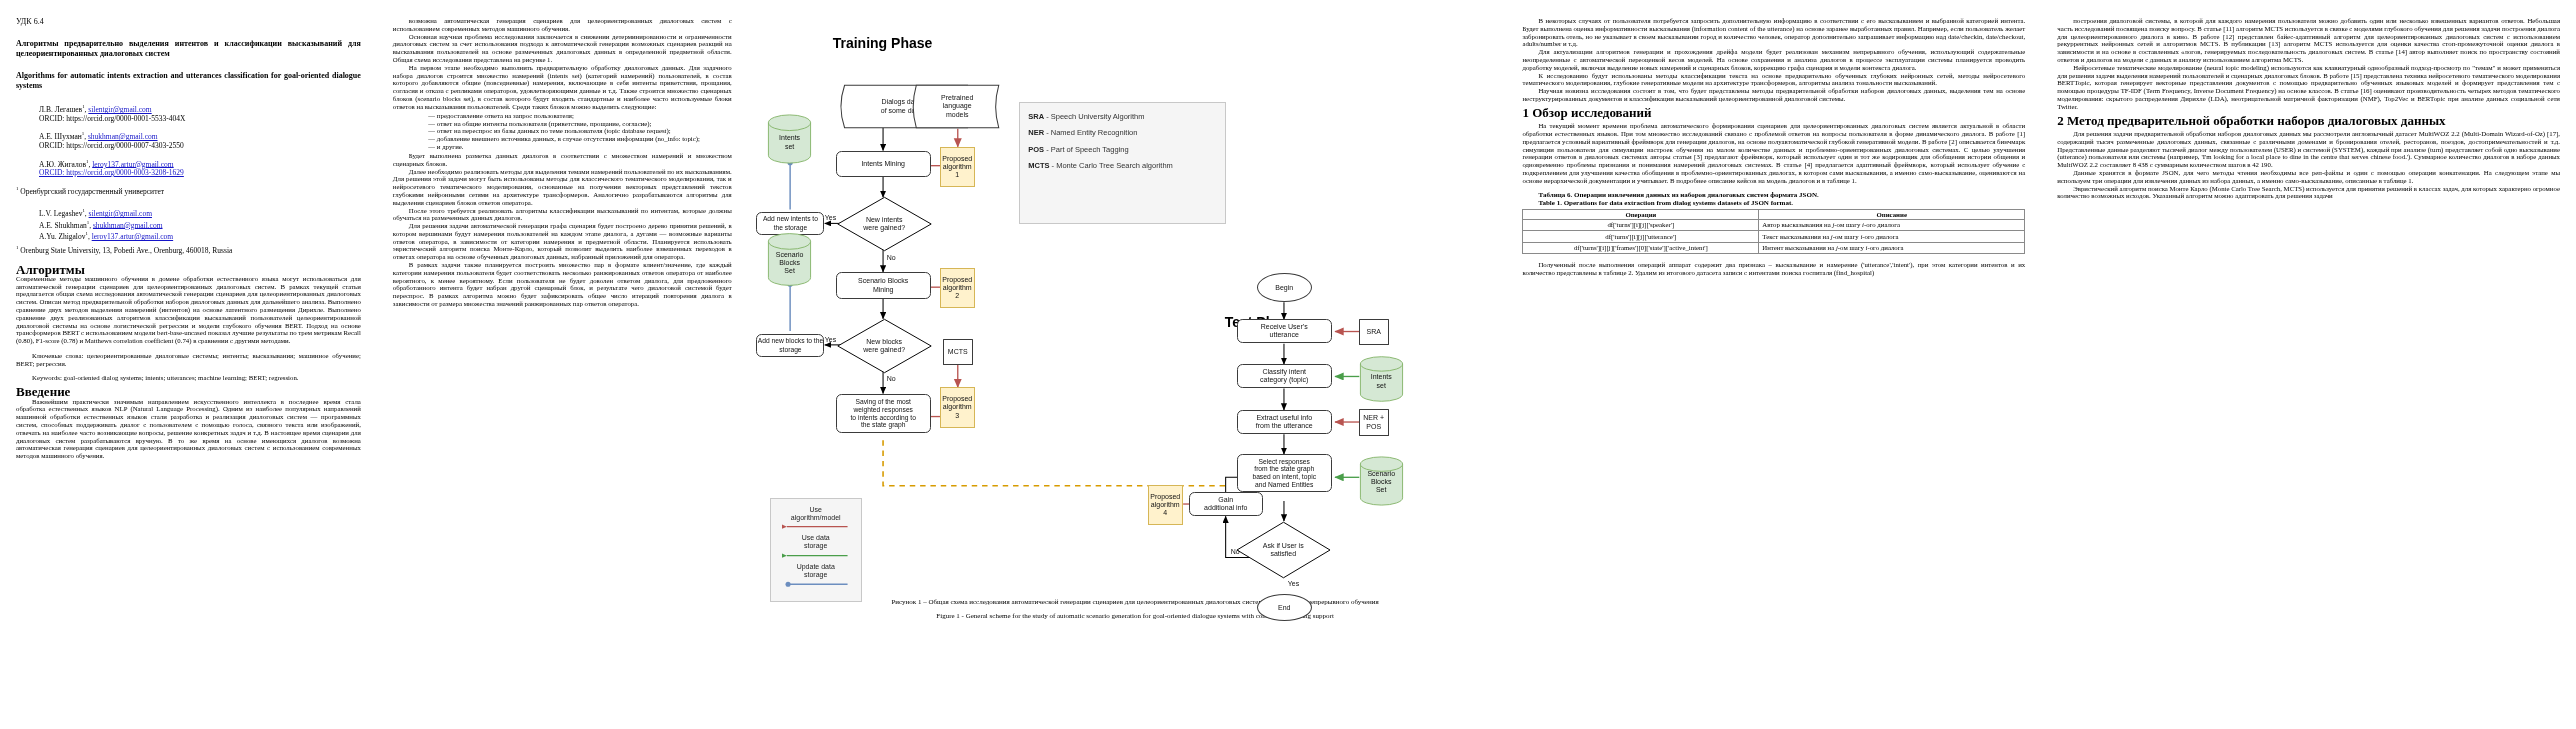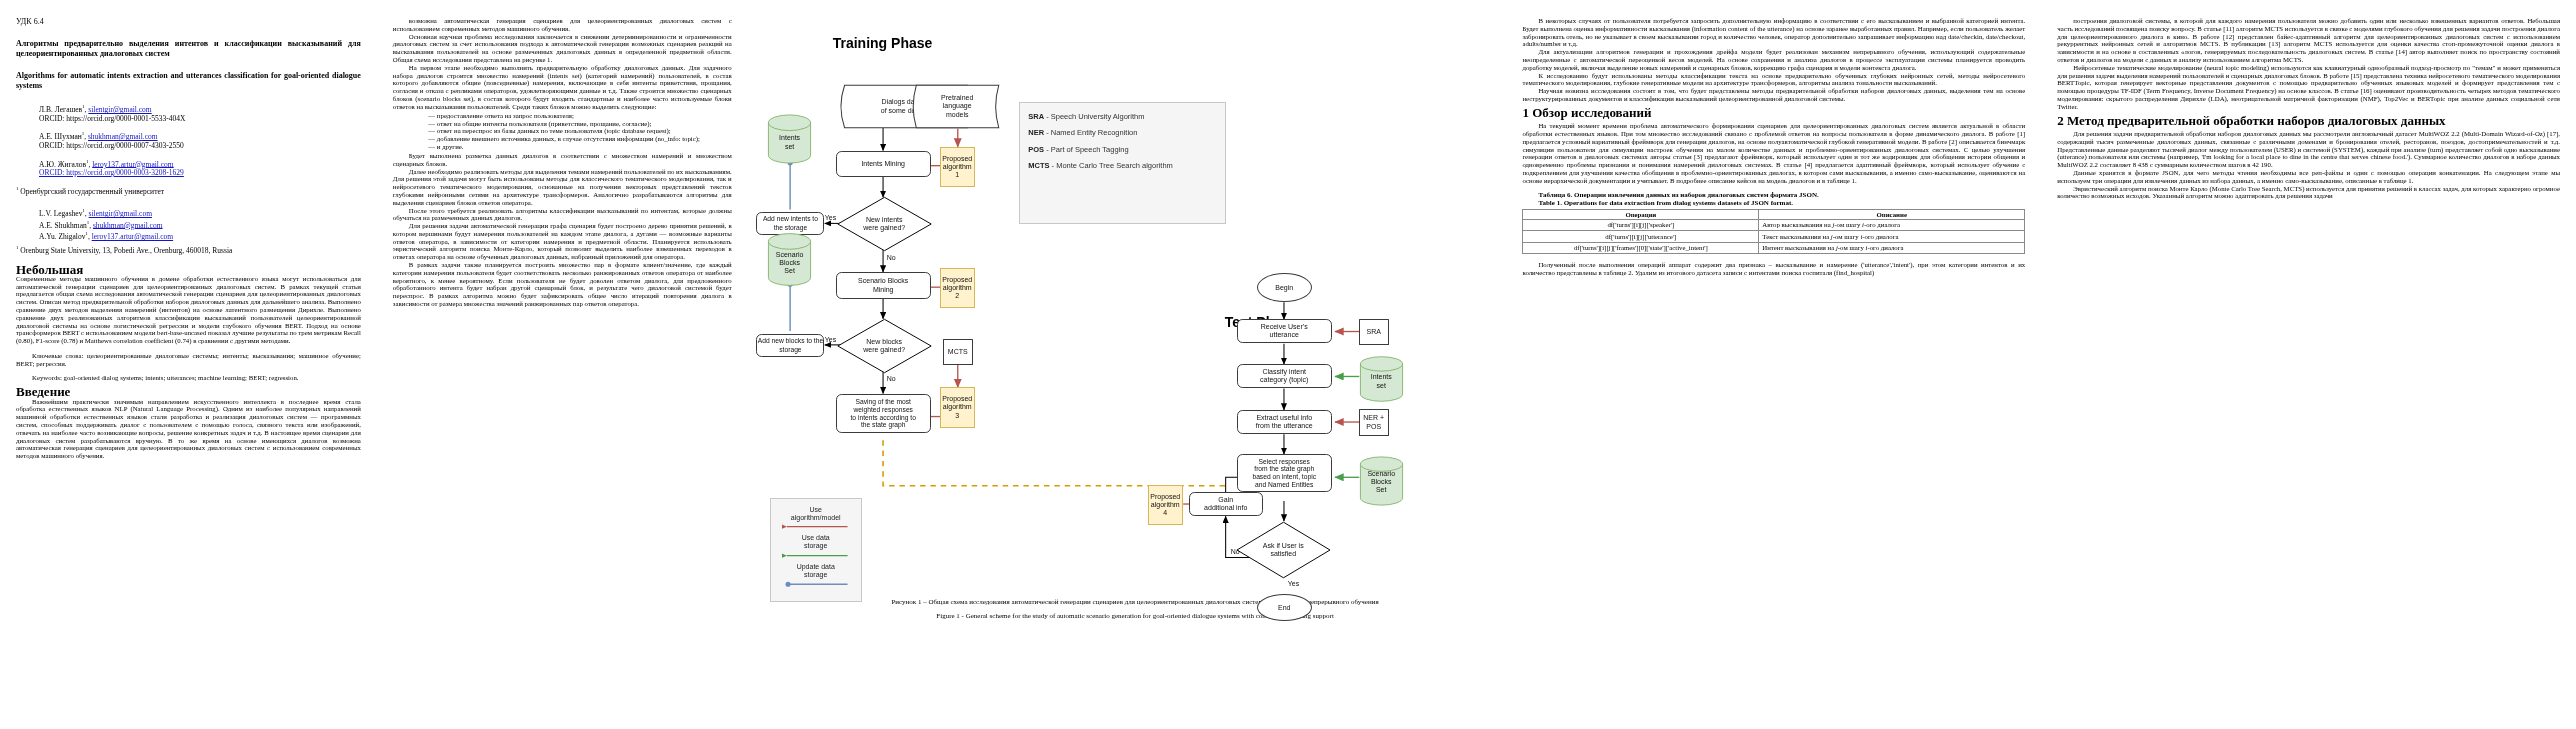--- a/index.html
+++ b/index.html
@@ -136,21 +136,21 @@
     <div class="aff"><span class="sup">1</span> <span>Оренбургский государственный университет</span></div>
 
     <div class="authors">
       <div><span>L.V. Legashev</span><span class="sup">1</span>, <a class="lnk">silentgir@gmail.com</a></div>
       <div><span>A.E. Shukhman</span><span class="sup">1</span>, <a class="lnk">shukhman@gmail.com</a></div>
       <div><span>A.Yu. Zhigalov</span><span class="sup">1</span>, <a class="lnk">leroy137.artur@gmail.com</a></div>
     </div>
 
     <div class="aff"><span class="sup">1</span> <span>Orenburg State University, 13, Pobedi Ave., Orenburg, 460018, Russia</span></div>
 
-    <h2 class="sec">Небольшая</h2>
+    <h2 class="sec">Алгоритмы</h2>
     <p class="noind">Современные методы машинного обучения в домене обработки естественного языка могут использоваться для автоматической генерации сценариев для целеориентированных диалоговых систем. В рамках текущей статьи предлагается общая схема исследования автоматической генерации сценариев для целеориентированных диалоговых систем. Описан метод предварительной обработки наборов диалоговых данных для дальнейшего анализа. Выполнено сравнение двух методов выделения намерений (интентов) на основе латентного размещения Дирихле. Выполнено сравнение двух реализованных алгоритмов классификации высказываний пользователей целеориентированной диалоговой системы на основе логистической регрессии и модели глубокого обучения BERT. Подход на основе трансформеров BERT с использованием модели bert-base-uncased показал лучшие результаты по трем метрикам Recall (0.80), F1-score (0.78) и Matthews correlation coefficient (0.74) в сравнении с другими методами.</p>
 
     <div class="gap"></div>
     <p class="kw"><span>Ключевые слова:</span> <span>целеориентированные диалоговые системы; интенты; высказывания; машинное обучение; BERT; регрессия.</span></p>
     <div class="gap"></div>
     <p class="kw"><span>Keywords:</span> <span>goal-oriented dialog systems; intents; utterances; machine learning; BERT; regression.</span></p>
     <div class="gap"></div>
 
     <h2 class="sec">Введение</h2>
     <p>Важнейшим практически значимым направлением искусственного интеллекта в последнее время стала обработка естественных языков NLP (Natural Language Processing). Одним из наиболее популярных направлений машинной обработки естественных языков стали разработка и реализация диалоговых систем — программных систем, способных поддерживать диалог с пользователем с помощью голоса, связного текста или изображений, отвечать на наиболее часто возникающие вопросы, решение конкретных задач и т.д. В настоящее время сценарии для диалоговых систем разрабатываются вручную. В то же время на основе имеющихся диалогов возможна автоматическая генерация сценариев для целеориентированных диалоговых систем с использованием современных методов машинного обучения.</p>

